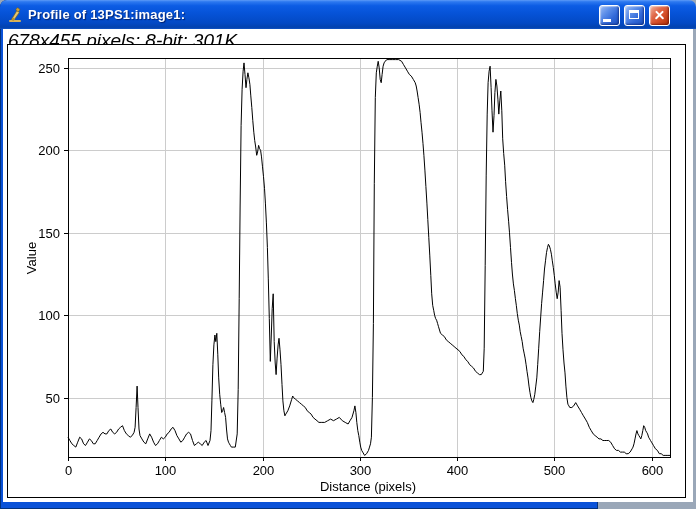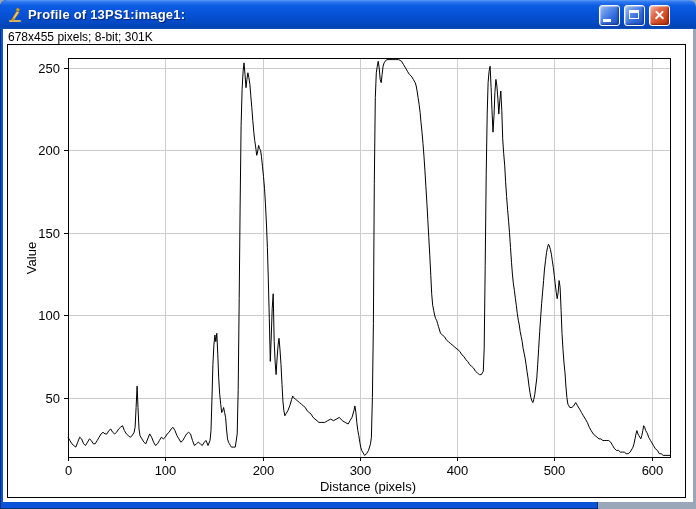--- a/index.html
+++ b/index.html
@@ -23,21 +23,21 @@
   .glyph-min{position:absolute;left:3px;bottom:3px;width:8px;height:3px;background:#fff;}
   .glyph-max{position:absolute;left:4px;top:4px;width:10px;height:9px;box-sizing:border-box;
              border:1px solid #fff;border-top:3px solid #fff;}
   .glyph-close{position:absolute;left:3px;top:3px;width:13px;height:13px;}
   .glyph-close::before,.glyph-close::after{content:"";position:absolute;left:1px;top:5px;width:11px;height:2.4px;
              background:#fff;border-radius:1px;}
   .glyph-close::before{transform:rotate(45deg);}
   .glyph-close::after{transform:rotate(-45deg);}
   .client{position:absolute;left:3px;top:29px;width:690px;height:473px;background:#fff;}
   .info-bar{position:absolute;left:5px;top:1px;width:680px;height:14px;
-            font-size:12px;color:#000;white-space:nowrap;}
+            font-size:19px;color:#000;white-space:nowrap;font-style:italic;}
   .plot-canvas{position:absolute;left:4px;top:15px;width:677px;height:452px;
                border:1px solid #000;background:#fff;}
   svg text{font-family:"Liberation Sans",sans-serif;font-size:13px;fill:#000;}
 </style>
 </head>
 <body>
 
 <div id="stage">
   <div class="window">
 

